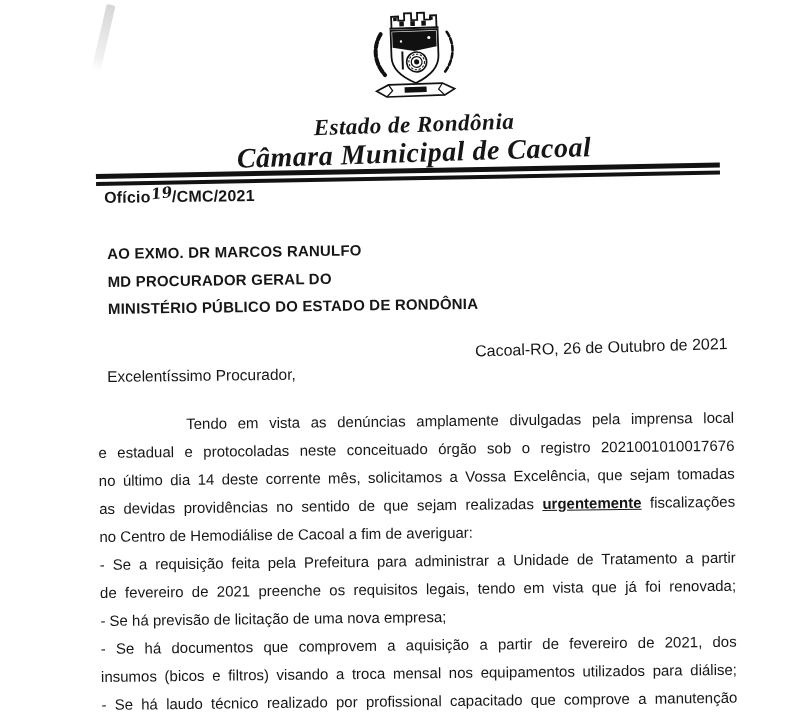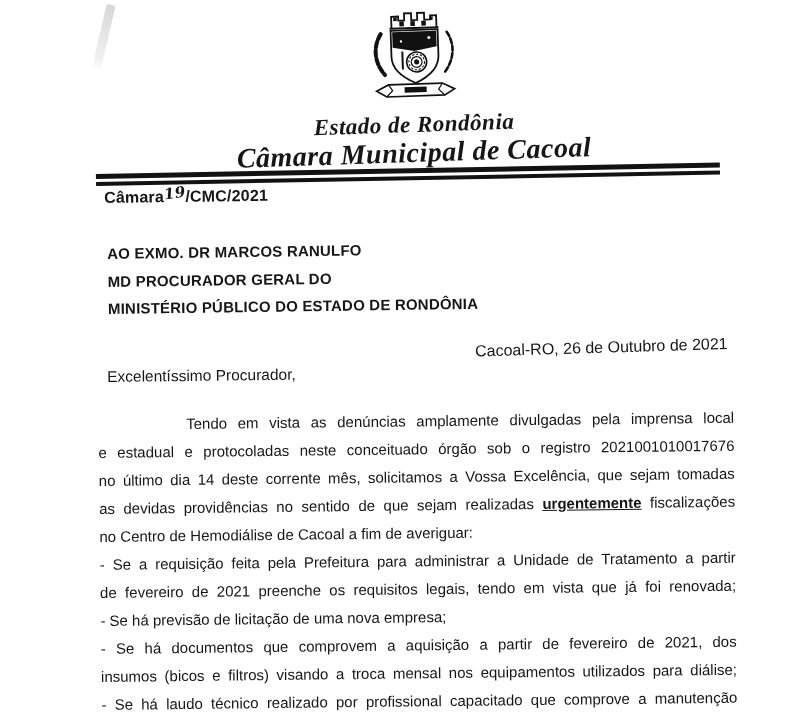--- a/index.html
+++ b/index.html
@@ -93,21 +93,21 @@
     <path d="M9 83 L21 77 L75 77 L87 83 L77 89 L19 89 Z" fill="#fff" stroke="#111" stroke-width="1.7"></path>
     <rect x="37" y="80" width="22" height="5.5" fill="#111"></rect>
     <path d="M21 77 L25 83 L19 89" fill="none" stroke="#111" stroke-width="1.2"></path>
     <path d="M75 77 L71 83 L77 89" fill="none" stroke="#111" stroke-width="1.2"></path>
   </svg>
 
   <div class="centerline state">Estado de Rondônia</div>
   <div class="centerline municipality">Câmara Municipal de Cacoal</div>
   <div class="rule"></div>
 
-  <div class="oficio"><span>Câmara</span><span class="ofn">19</span><span>/CMC/2021</span></div>
+  <div class="oficio"><span>Ofício</span><span class="ofn">19</span><span>/CMC/2021</span></div>
 
   <div class="recipient">
     <div>AO EXMO. DR MARCOS RANULFO</div>
     <div>MD PROCURADOR GERAL DO</div>
     <div>MINISTÉRIO PÚBLICO DO ESTADO DE RONDÔNIA</div>
   </div>
 
   <div class="dateline">Cacoal-RO, 26 de Outubro de 2021</div>
 
   <div class="salutation">Excelentíssimo Procurador,</div>

